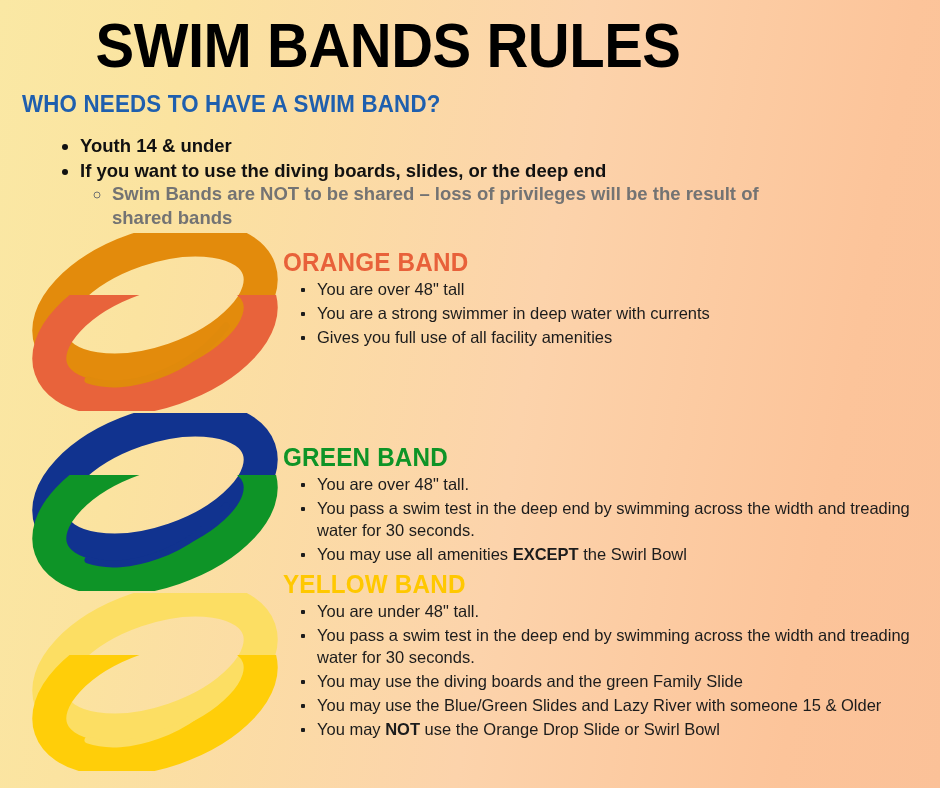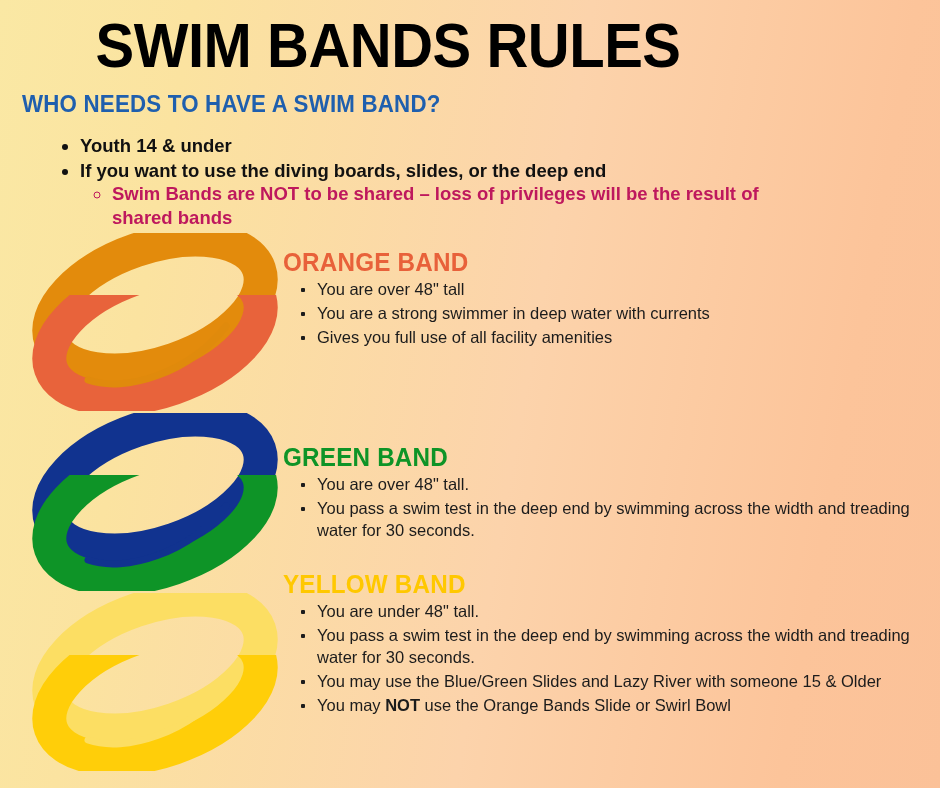--- a/index.html
+++ b/index.html
@@ -61,21 +61,21 @@
     margin-bottom: 1px;
   }
   ul.intro-sub {
     margin: 0;
     padding-left: 32px;
     list-style-type: circle;
   }
   ul.intro-sub > li {
     font-size: 18.5px;
     font-weight: bold;
-    color: #be185d;
+    color: #737373;
     line-height: 1.28;
   }
 
   
   .section {
     position: absolute;
     left: 283px;
     width: 650px;
   }
   .section-orange { top: 248px; }
@@ -208,20 +208,21 @@
         <path d="M58,147 C95,160 160,140 196,93" fill="none" stroke="#11338F" stroke-width="7" stroke-linecap="round"></path>
       </g>
     </svg>
   </div>
 
   <div class="section section-green">
     <div class="band-heading green">GREEN BAND</div>
     <ul class="band-list">
       <li>You are over 48" tall.</li>
       <li>You pass a swim test in the deep end by swimming across the width and treading water for 30 seconds.</li>
+      <li><span>You may use all amenities </span><b>EXCEPT</b><span> the Swirl Bowl</span></li>
     </ul>
   </div>
 
   <div class="band-art band-art-yellow">
     <svg viewBox="0 0 250 178" xmlns="http://www.w3.org/2000/svg" aria-hidden="true">
       <defs>
         <clipPath id="clipYellowFront">
           <rect x="0" y="62" width="250" height="116"></rect>
         </clipPath>
         <clipPath id="clipYellowRing">
@@ -240,18 +241,19 @@
         <path d="M58,147 C95,160 160,140 196,93" fill="none" stroke="#FCDE63" stroke-width="7" stroke-linecap="round"></path>
       </g>
     </svg>
   </div>
 
   <div class="section section-yellow">
     <div class="band-heading yellow">YELLOW BAND</div>
     <ul class="band-list">
       <li>You are under 48" tall.</li>
       <li>You pass a swim test in the deep end by swimming across the width and treading water for 30 seconds.</li>
+      <li>You may use the diving boards and the green Family Slide</li>
       <li>You may use the Blue/Green Slides and Lazy River with someone 15 &amp; Older</li>
-      <li><span>You may </span><b>NOT</b><span> use the Orange Bands Slide or Swirl Bowl</span></li>
+      <li><span>You may </span><b>NOT</b><span> use the Orange Drop Slide or Swirl Bowl</span></li>
     </ul>
   </div>
 
 </div>
 
 </body></html>

